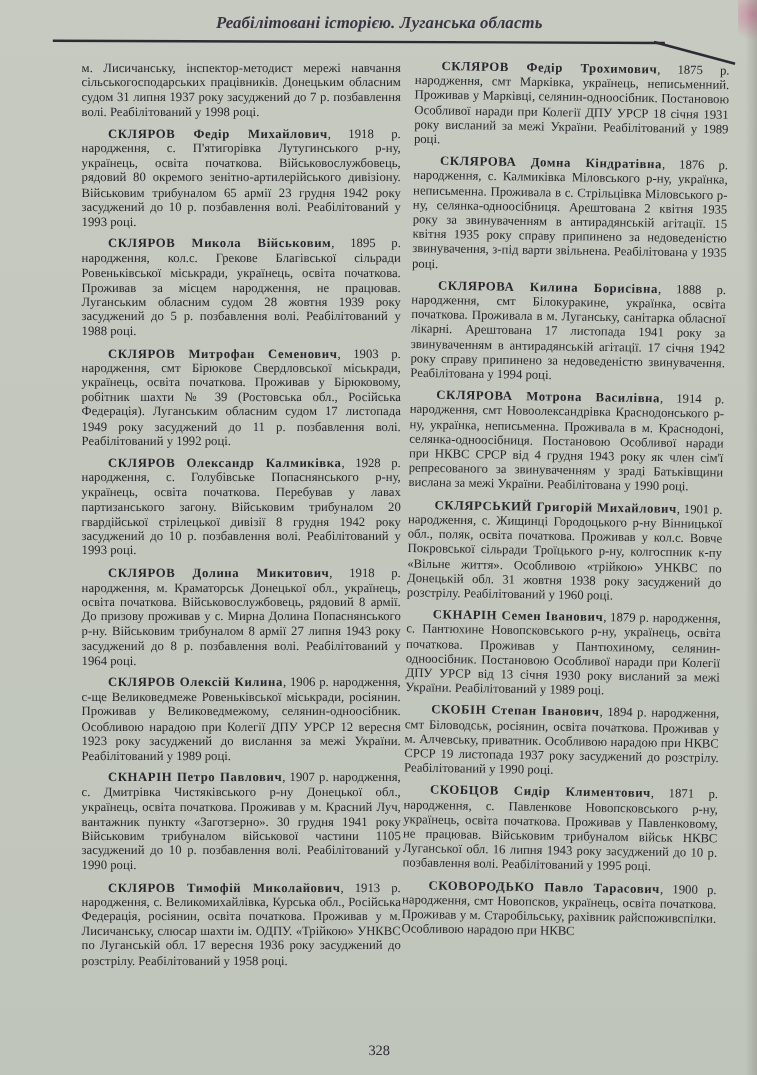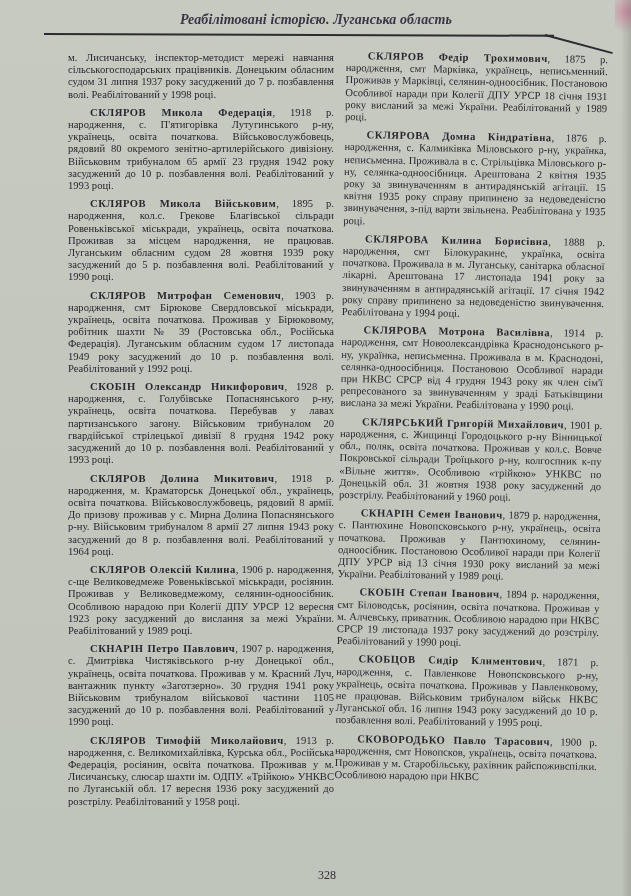--- a/index.html
+++ b/index.html
@@ -32,21 +32,21 @@
     .col {
       position: absolute; font-size: 10.6px; line-height: 12.2px;
       text-align: justify;
     }
     .col-left { left: 68px; top: 52px; width: 266px; }
     .col-right { left: 346px; top: 50px; width: 262px; transform: rotate(0.9deg); transform-origin: left top; }
     .entry { margin: 0 0 6px 0; text-indent: 22px; }
     .entry.cont { text-indent: 0; }
     .name { font-weight: bold; letter-spacing: 0.5px; }
     .page-number {
-      position: absolute; left: 296px; top: 868px; width: 40px; text-align: right;
+      position: absolute; left: 296px; top: 868px; width: 40px; text-align: center;
       font-size: 12px; color: #2f2c35;
     }
     .edge-right {
       position: absolute; right: 0; top: 0; width: 10px; height: 896px;
       background: linear-gradient(90deg, rgba(0,0,0,0) 0%, rgba(90,90,80,0.25) 100%);
     }
     .corner-deco {
       position: absolute; right: 0; top: 0; width: 16px; height: 40px;
       background: radial-gradient(circle at 80% 30%, #c98fa3 0%, rgba(201,143,163,0) 70%);
     }
@@ -58,30 +58,30 @@
   <div class="corner-deco"></div>
   <div class="header">Реабілітовані історією. Луганська область</div>
   <div class="header-rule"></div>
   <div class="header-rule-right"></div>
 
   <div class="col col-left">
     <p class="entry cont">
       <span>м. Лисичанську, інспектор-методист мережі навчання сільськогосподарських працівників. Донецьким обласним судом 31 липня 1937 року засуджений до 7 р. позбавлення волі. Реабілітований у 1998 році.</span>
     </p>
     <p class="entry">
-      <span class="name">СКЛЯРОВ Микола Федерація</span><span>, 1918 р. народження, с. П'ятигорівка Лутугинського р-ну, українець, освіта початкова. Військовослужбовець, рядовий 80 окремого зенітно-артилерійського дивізіону. Військовим трибуналом 65 армії 23 грудня 1942 року засуджений до 10 р. позбавлення волі. Реабілітований у 1993 році.</span>
+      <span class="name">СКЛЯРОВ Федір Михайлович</span><span>, 1918 р. народження, с. П'ятигорівка Лутугинського р-ну, українець, освіта початкова. Військовослужбовець, рядовий 80 окремого зенітно-артилерійського дивізіону. Військовим трибуналом 65 армії 23 грудня 1942 року засуджений до 10 р. позбавлення волі. Реабілітований у 1993 році.</span>
     </p>
     <p class="entry">
-      <span class="name">СКЛЯРОВ Микола Військовим</span><span>, 1895 р. народження, кол.с. Грекове Благівської сільради Ровеньківської міськради, українець, освіта початкова. Проживав за місцем народження, не працював. Луганським обласним судом 28 жовтня 1939 року засуджений до 5 р. позбавлення волі. Реабілітований у 1990 році.</span>
+      <span class="name">СКЛЯРОВ Микола Військовим</span><span>, 1895 р. народження, кол.с. Грекове Благівської сільради Ровеньківської міськради, українець, освіта початкова. Проживав за місцем народження, не працював. Луганським обласним судом 28 жовтня 1939 року засуджений до 5 р. позбавлення волі. Реабілітований у 1988 році.</span>
     </p>
     <p class="entry">
-      <span class="name">СКЛЯРОВ Митрофан Семенович</span><span>, 1903 р. народження, смт Бірюкове Свердловської міськради, українець, освіта початкова. Проживав у Бірюковому, робітник шахти № 39 (Ростовська обл., Російська Федерація). Луганським обласним судом 17 листопада 1949 року засуджений до 10 р. позбавлення волі. Реабілітований у 1992 році.</span>
+      <span class="name">СКЛЯРОВ Митрофан Семенович</span><span>, 1903 р. народження, смт Бірюкове Свердловської міськради, українець, освіта початкова. Проживав у Бірюковому, робітник шахти № 39 (Ростовська обл., Російська Федерація). Луганським обласним судом 17 листопада 1949 року засуджений до 11 р. позбавлення волі. Реабілітований у 1992 році.</span>
     </p>
     <p class="entry">
-      <span class="name">СКОБІН Олександр Никифорович</span><span>, 1928 р. народження, с. Голубівське Попаснянського р-ну, українець, освіта початкова. Перебував у лавах партизанського загону. Військовим трибуналом 20 гвардійської стрілецької дивізії 8 грудня 1942 року засуджений до 10 р. позбавлення волі. Реабілітований у 1993 році.</span>
+      <span class="name">СКЛЯРОВ Олександр Калмиківка</span><span>, 1928 р. народження, с. Голубівське Попаснянського р-ну, українець, освіта початкова. Перебував у лавах партизанського загону. Військовим трибуналом 20 гвардійської стрілецької дивізії 8 грудня 1942 року засуджений до 10 р. позбавлення волі. Реабілітований у 1993 році.</span>
     </p>
     <p class="entry">
       <span class="name">СКЛЯРОВ Долина Микитович</span><span>, 1918 р. народження, м. Краматорськ Донецької обл., українець, освіта початкова. Військовослужбовець, рядовий 8 армії. До призову проживав у с. Мирна Долина Попаснянського р-ну. Військовим трибуналом 8 армії 27 липня 1943 року засуджений до 8 р. позбавлення волі. Реабілітований у 1964 році.</span>
     </p>
     <p class="entry">
       <span class="name">СКЛЯРОВ Олексій Килина</span><span>, 1906 р. народження, с-ще Великоведмеже Ровеньківської міськради, росіянин. Проживав у Великоведмежому, селянин-одноосібник. Особливою нарадою при Колегії ДПУ УРСР 12 вересня 1923 року засуджений до вислання за межі України. Реабілітований у 1989 році.</span>
     </p>
     <p class="entry">
       <span class="name">СКНАРІН Петро Павлович</span><span>, 1907 р. народження, с. Дмитрівка Чистяківського р-ну Донецької обл., українець, освіта початкова. Проживав у м. Красний Луч, вантажник пункту «Заготзерно». 30 грудня 1941 року Військовим трибуналом військової частини 1105 засуджений до 10 р. позбавлення волі. Реабілітований у 1990 році.</span>
     </p>

